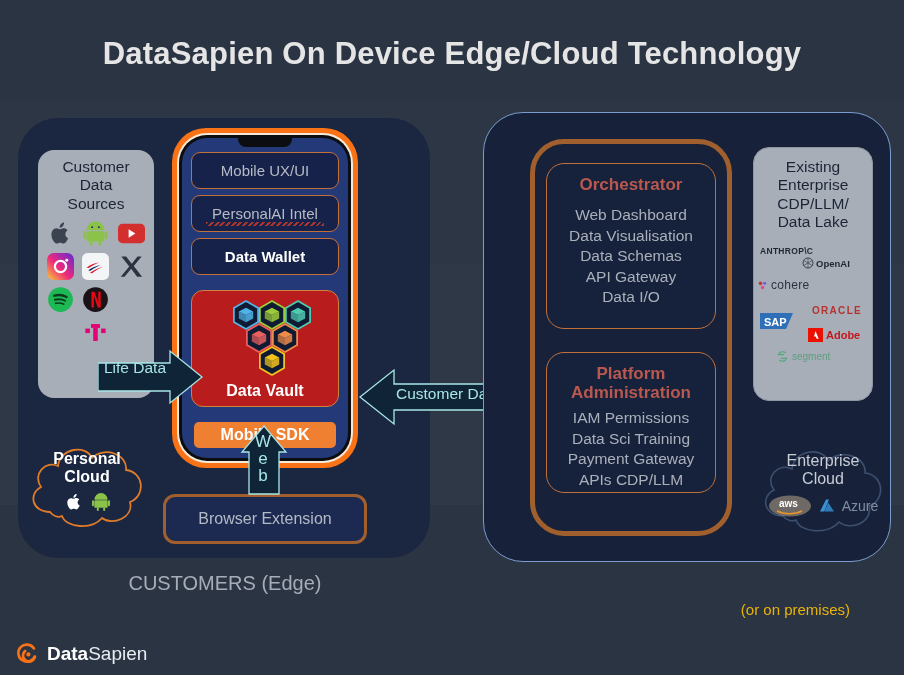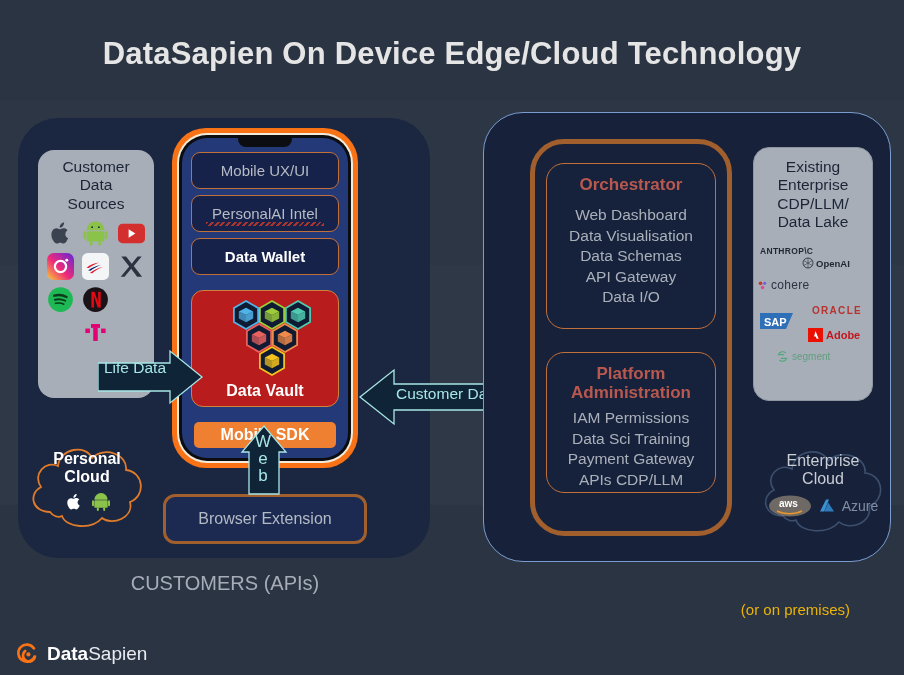--- a/index.html
+++ b/index.html
@@ -502,21 +502,21 @@
         <path d="M9 17c7 3.6 18 3.6 25 0" stroke="#e8962e" stroke-width="1.6" fill="none"></path>
       </svg>
       <svg width="16" height="16" viewBox="0 0 16 16">
         <path d="M7 1.5L1 13.5h4.2L10 1.5z" fill="#3a92d6"></path>
         <path d="M9.2 4.5L5.4 13.5H15z" fill="#2f7cbb"></path>
       </svg>
       <span style="color:#7f8da3;font-size:14px;">Azure</span>
     </div>
   </div>
 
-  <div class="section-label" id="label-customers">CUSTOMERS (APIs)</div>
+  <div class="section-label" id="label-customers">CUSTOMERS (Edge)</div>
   <div id="label-premises">(or on premises)</div>
 
   <div id="footer-logo">
     <svg width="26" height="26" viewBox="0 0 26 26">
       <path d="M20 7.5A8.5 8.5 0 1 0 21 14.5a6 6 0 1 1-9.8-4.6" fill="none" stroke="#f97316" stroke-width="2.6" stroke-linecap="round"></path>
       <circle cx="14.4" cy="13.4" r="2.1" fill="#f97316"></circle>
     </svg>
     <div class="brand">
       <b>Data</b><span>Sapien</span>
     </div>

